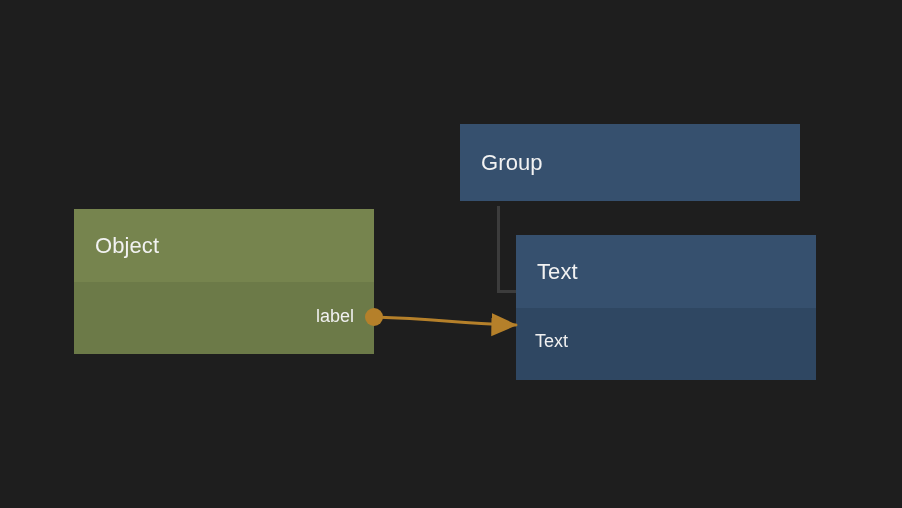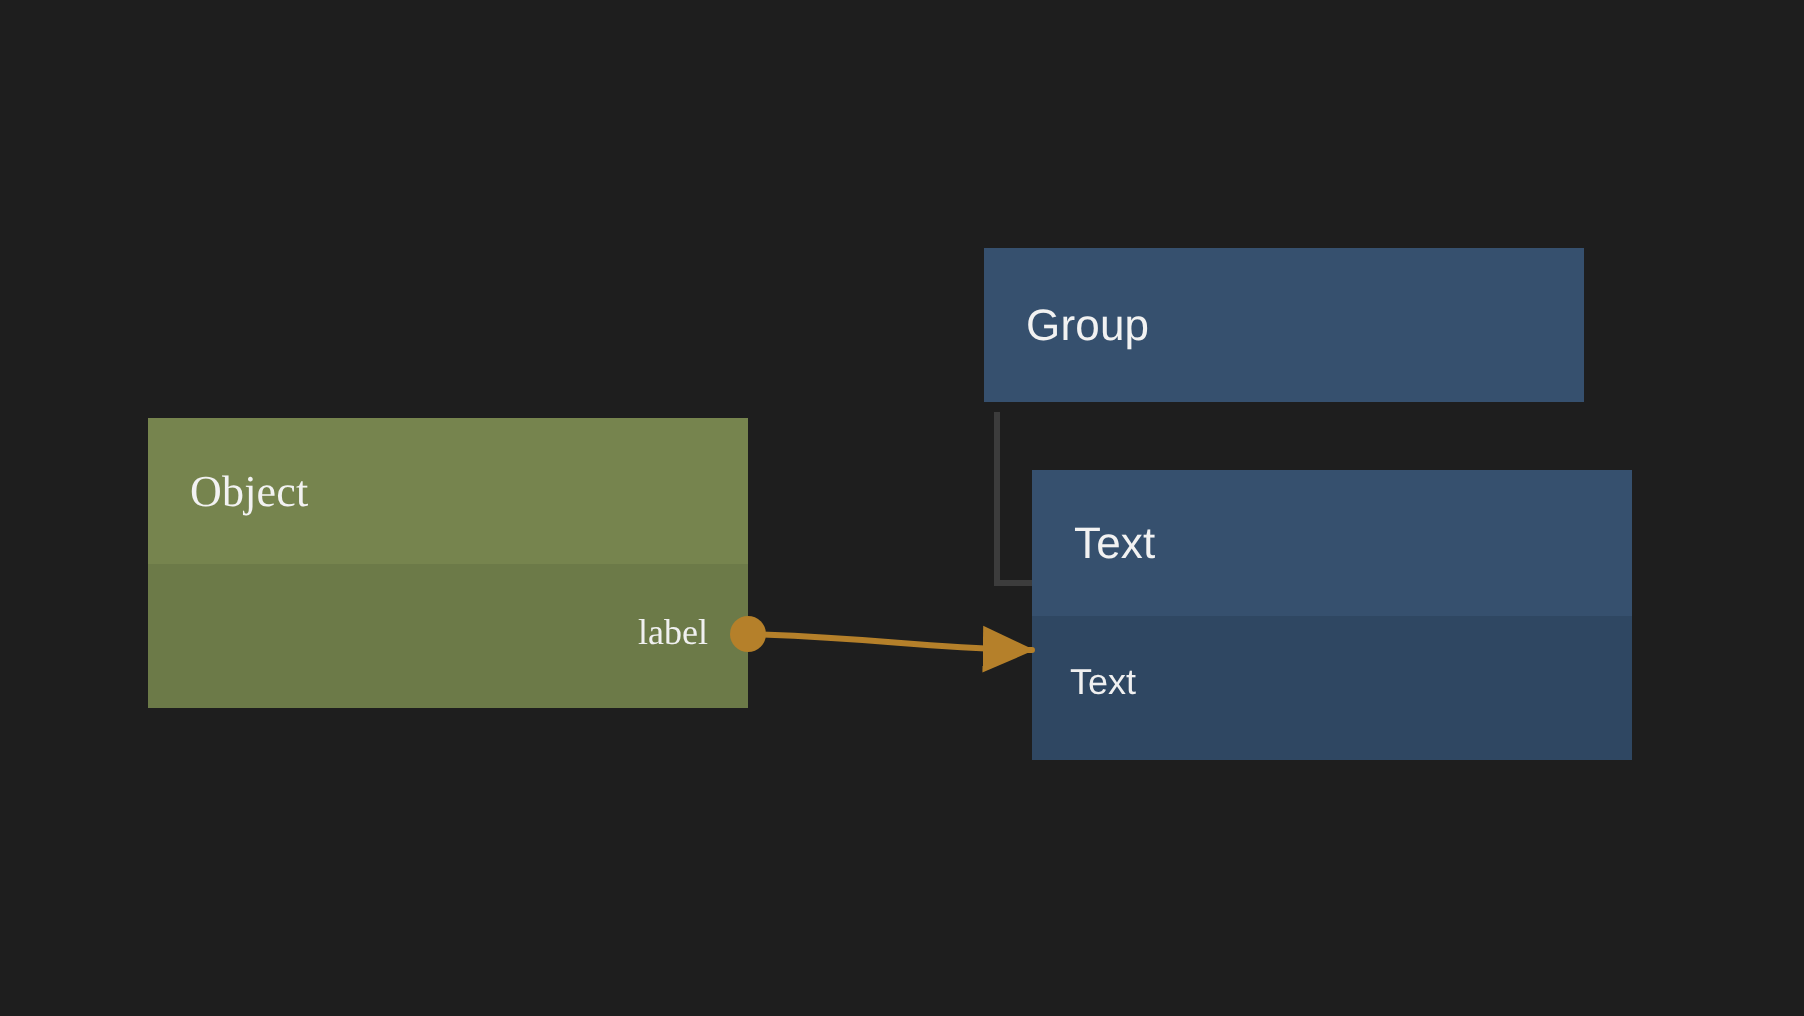--- a/index.html
+++ b/index.html
@@ -84,43 +84,42 @@
     line-height: 1;
     white-space: nowrap;
   }
 
   
   #node-object {
     left: 74px;
     top: 209px;
     width: 300px;
     height: 145px;
-    font-family: Liberation Serif, serif;
   }
 
   #node-object .node-header {
     height: 73px;
     background: #76844e;
     padding-left: 21px;
   }
 
   #node-object .node-body {
     background: #6c7a48;
   }
 
   #node-object .port-row.out {
     margin-top: 25px;
     padding-right: 20px;
   }
 
   
   #node-group {
-    left: 492px;
+    left: 460px;
     top: 124px;
-    width: 300px;
+    width: 340px;
     height: 77px;
     background: #36506e;
   }
 
   #node-group .node-header {
     height: 77px;
     padding-left: 21px;
   }
 
   

